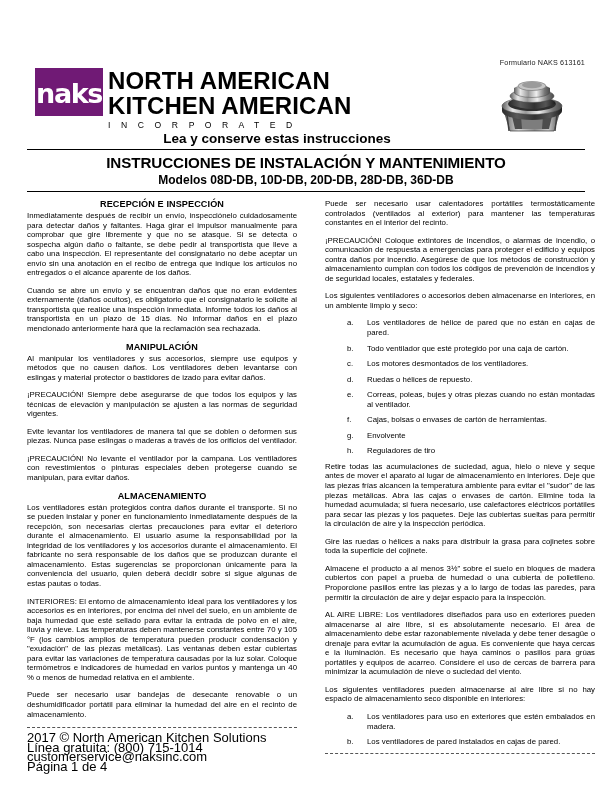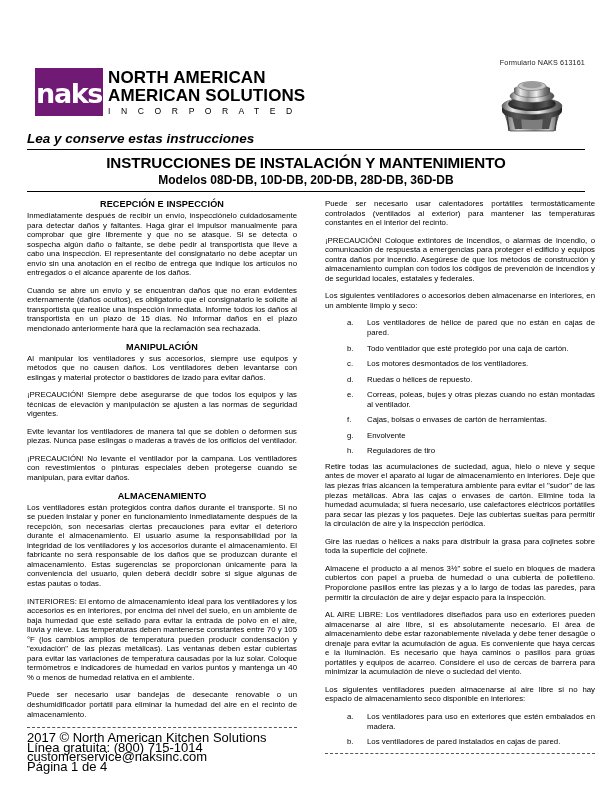--- a/index.html
+++ b/index.html
@@ -65,21 +65,21 @@
     font-family: "DejaVu Sans", sans-serif;
     line-height: 1;
   }
   .logo-words {
     margin-left: 5px;
     line-height: 1.0;
     padding-top: 1px;
   }
   .logo-words .l1,
   .logo-words .l2 {
-    font-size: 17px;
+    font-size: 24px;
     font-weight: bold;
     letter-spacing: 0.1px;
     font-family: "Liberation Sans", sans-serif;
     display: block;
     white-space: nowrap;
   }
   .logo-words .l2 { margin-top: 1px; }
   .logo-words .l3 {
     display: block;
     font-size: 8.6px;
@@ -97,23 +97,22 @@
     width: 82px;
     height: 62px;
   }
   .product-photo svg { display: block; }
 
   .tagline {
     position: absolute;
     left: 0;
     right: 0;
     top: 73px;
-    text-align: left;
+    text-align: center;
     font-size: 13.5px;
-    font-style: italic;
     font-weight: bold;
     padding-right: 58px;
   }
 
   .rule-top {
     border: none;
     border-top: 1.3px solid #000;
     margin: 1px 0 0 0;
   }
 
@@ -211,21 +210,21 @@
   <div class="header">
 
     <div class="form-no">Formulario NAKS 613161</div>
 
     <div class="logo-wrap">
       <div class="logo-mark">
         <span class="naks">naks</span>
       </div>
       <div class="logo-words">
         <span class="l1">NORTH AMERICAN</span>
-        <span class="l2">AMERICAN SOLUTIONS</span>
+        <span class="l2">KITCHEN AMERICAN</span>
         <span class="l3">I N C O R P O R A T E D</span>
       </div>
     </div>
 
     <div class="product-photo">
       <svg width="82" height="62" viewBox="0 0 82 62" xmlns="http://www.w3.org/2000/svg">
         <defs>
           <linearGradient id="gMetal" x1="0" y1="0" x2="1" y2="0">
             <stop offset="0%" stop-color="#5d5d5d"></stop>
             <stop offset="18%" stop-color="#e8e8e8"></stop>

